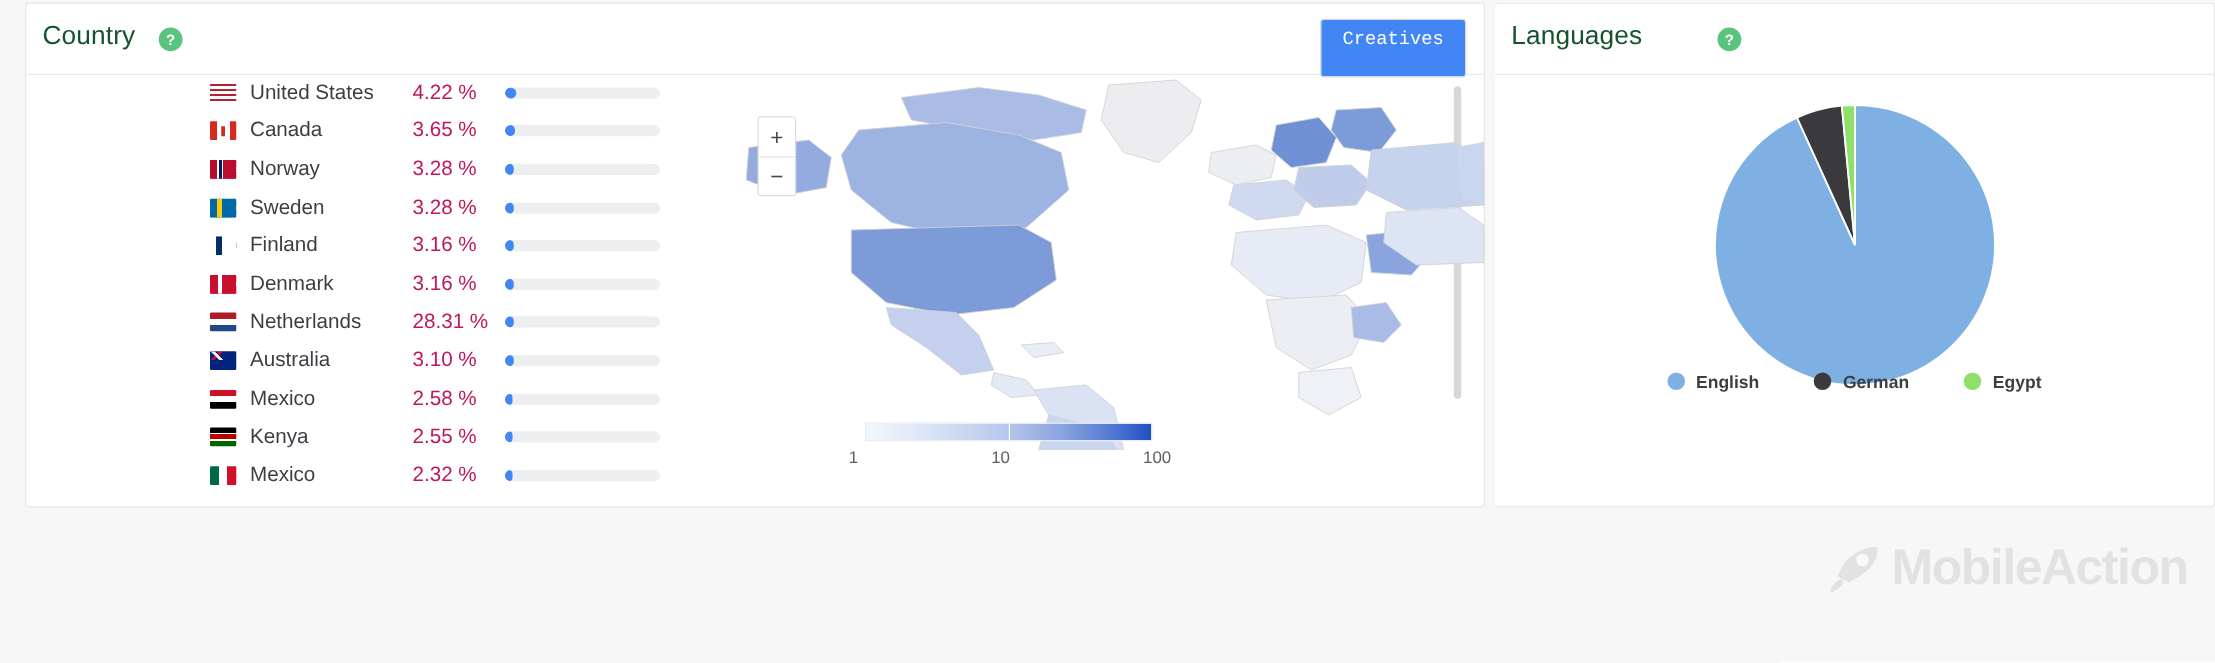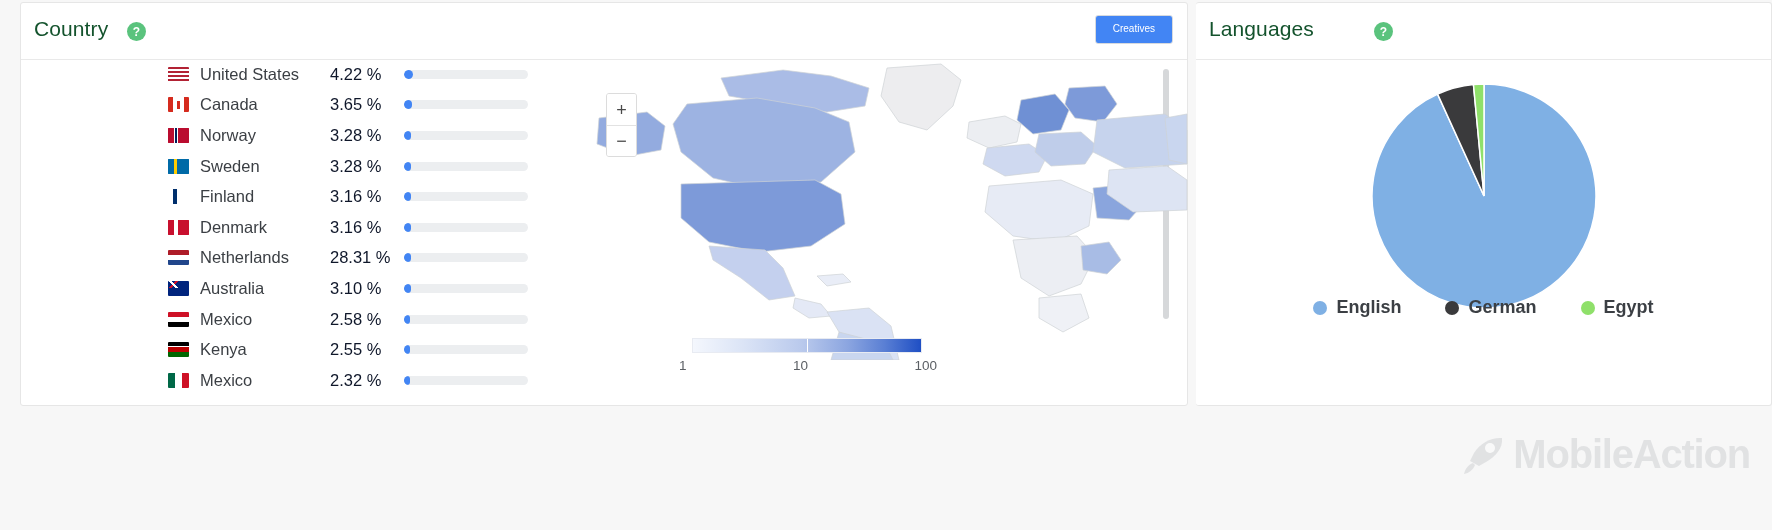--- a/index.html
+++ b/index.html
@@ -37,44 +37,44 @@
     line-height: 1;
   }
   .country-card .help-badge { left: 106px; }
 
   .toggle-group {
     position: absolute; right: 14px; top: 12px;
     display: flex; border-radius: 3px; overflow: hidden;
     border: 1px solid #d7dade;
   }
   .toggle-btn {
-    font-size: 10px; padding: 7px 17px 8px 17px;
+    font-size: 15px; padding: 7px 17px 20px 17px;
     background: #ffffff; color: #555a60;
     border: none; cursor: pointer; line-height: 1.2;
-    font-family: Liberation Sans, sans-serif;
+    font-family: Liberation Mono, monospace;
     white-space: nowrap;
   }
   .toggle-btn.active { background: #4285f4; color: #ffffff; }
   .toggle-btn + .toggle-btn { border-left: 1px solid #d7dade; }
 
   
   .list-wrap {
     position: absolute; left: 0; top: 47px;
     width: 548px; height: 346px;
     overflow: hidden;
   }
   .list-inner { padding-top: 9px; position: relative; }
   .row {
     display: flex; align-items: center;
     height: 30.6px; padding-left: 147px;
   }
   .flag { width: 21px; height: 15px; flex: 0 0 21px; margin-right: 11px;
           position: relative; overflow: hidden; border-radius: 1px; }
   .cname { width: 130px; font-size: 16.5px; color: #3b3f44; }
-  .cpct  { width: 74px; font-size: 16.5px; color: #0f172a; }
+  .cpct  { width: 74px; font-size: 16.5px; color: #be185d; }
   .bar-track {
     width: 124px; height: 9px; background: #eceef0;
     border-radius: 5px; overflow: hidden; position: relative;
   }
   .bar-fill { height: 100%; background: #4285f4; border-radius: 5px; }
 
   .list-scrollbar {
     position: absolute; right: 18px; top: 66px;
     width: 6px; height: 325px; background: transparent;
   }
@@ -123,21 +123,21 @@
   }
   .lang-card .help-badge { left: 178px; }
   .pie-wrap { position: absolute; left: 0; top: 57px; width: 576px; height: 290px; }
   .pie-svg { position: absolute; left: 50%; top: 6px; transform: translateX(-50%); }
   .pie-legend {
     position: absolute; left: 0; right: 0; top: 294px;
     display: flex; justify-content: center; gap: 44px;
   }
   .legend-item { display: flex; align-items: center; gap: 9px; }
   .legend-dot { width: 14px; height: 14px; border-radius: 50%; }
-  .legend-label { font-size: 18px; font-weight: 700; color: #3b3f44; }
+  .legend-label { font-size: 14px; font-weight: 700; color: #3b3f44; }
 
   
   .brand {
     position: absolute; right: 22px; top: 432px;
     display: flex; align-items: center; gap: 7px;
     opacity: .35;
   }
   .brand-text { font-size: 40px; font-weight: 700; color: #b9bcc0; letter-spacing: -1.2px; }
 </style>
 </head>

